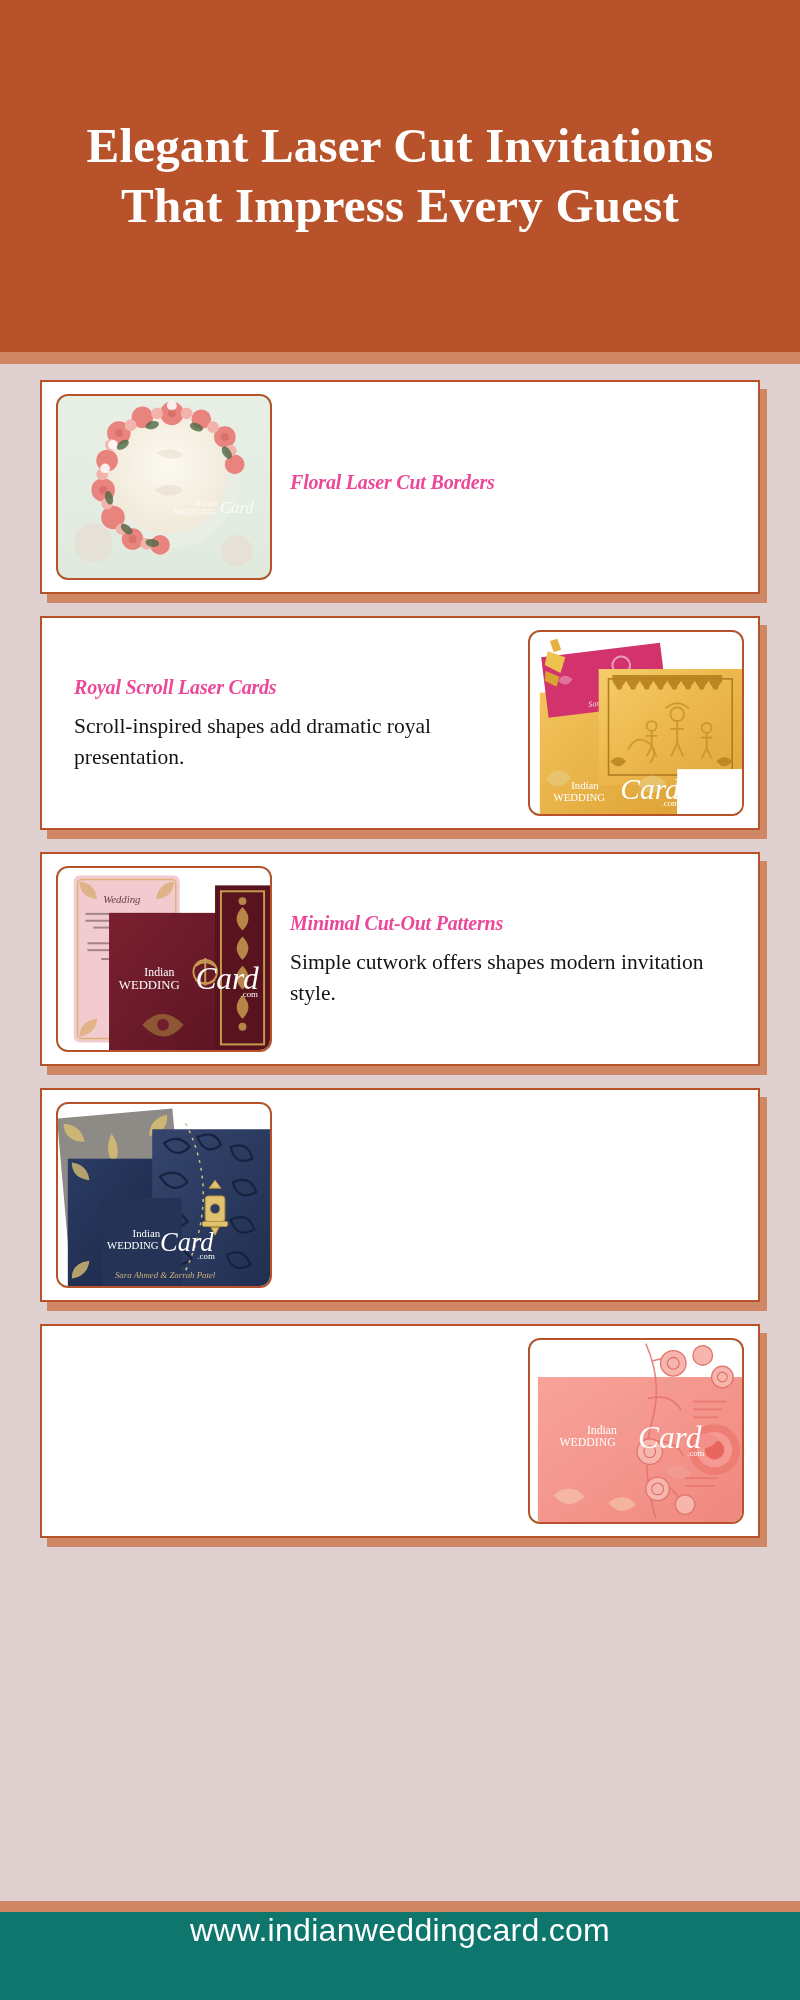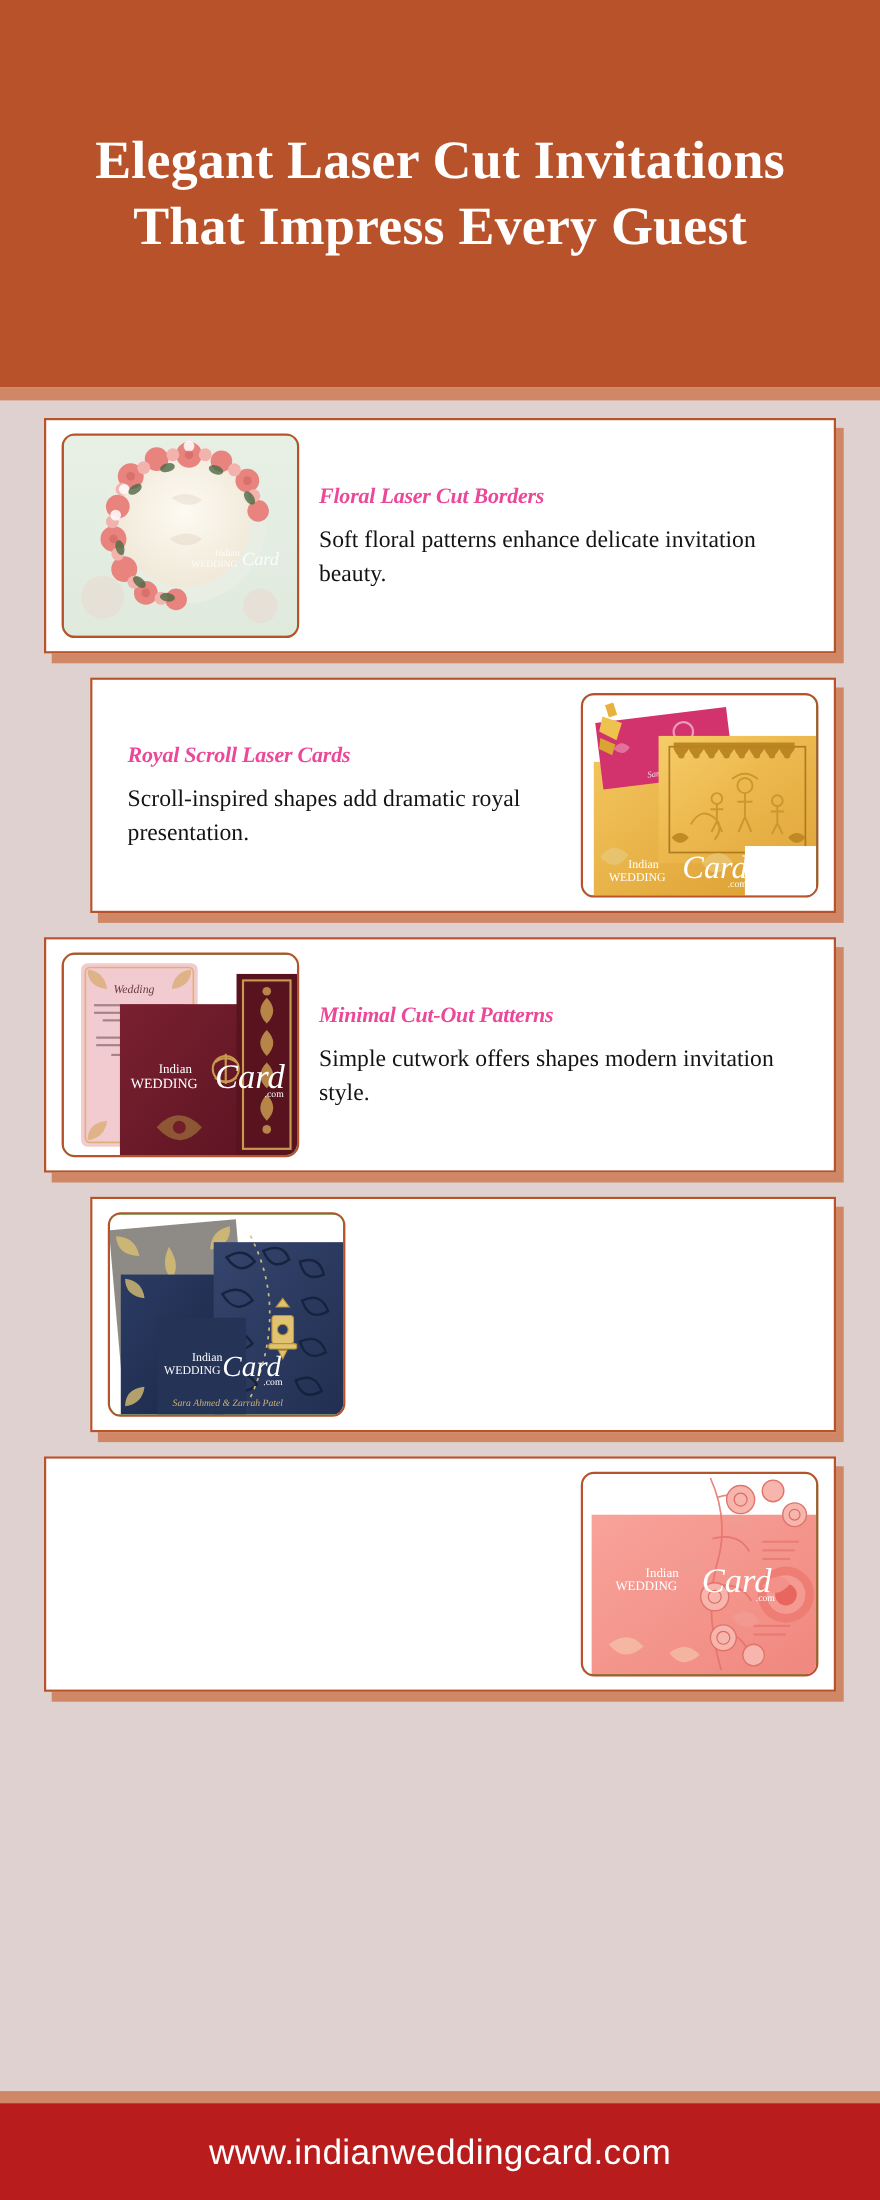--- a/index.html
+++ b/index.html
@@ -42,21 +42,21 @@
   .card {
     position:relative;
     background:#ffffff;
     border:2px solid #b8522a;
     box-shadow:7px 9px 0 0 #d08765;
     display:flex;
     align-items:center;
     padding:12px 14px;
     min-height:196px;
   }
-  .card.left-img { flex-direction:row;margin-left:42px; }
+  .card.left-img { flex-direction:row; }
   .card.right-img { flex-direction:row-reverse; }
 
   .card-text {
     flex:1 1 auto;
     padding:6px 14px 6px 18px;
   }
   .card.left-img .card-text { padding:6px 16px 6px 18px; }
 
   .card-title {
     color:#ec4899;
@@ -85,22 +85,22 @@
   }
   .thumb svg { display:block; width:100%; height:100%; }
 
   
   .footer-strip {
     position:absolute; left:0; bottom:88px; width:800px; height:11px;
     background:#d08765;
   }
   .footer {
     position:absolute; left:0; bottom:0; width:800px; height:88px;
-    background:#b91c1c;
-    display:flex; align-items:center; justify-content:center;
+    background:#0f766e;
+    display:flex; justify-content:center;
   }
   .footer-text {
     color:#ffffff;
     font-family:"Liberation Sans","DejaVu Sans",sans-serif;
     font-size:32px;
     letter-spacing:0.3px;
   }
 </style>
 </head>
 <body>
@@ -111,21 +111,20 @@
     <div class="header-title">Elegant Laser Cut Invitations That Impress Every Guest</div>
   </div>
   <div class="header-strip"></div>
 
   <div class="cards">
 
     <div class="card-wrap">
       <div class="card right-img">
         <div class="card-text">
           <div class="card-title">Floral Laser Cut Borders</div>
-          <div class="card-desc">Soft floral patterns enhance delicate invitation beauty.</div>
         </div>
         <div class="thumb">
           <svg viewBox="0 0 216 186" preserveAspectRatio="xMidYMid slice">
             <defs>
               <radialGradient id="g1c" cx="50%" cy="42%" r="62%">
                 <stop offset="0%" stop-color="#fdfaf2"></stop>
                 <stop offset="100%" stop-color="#efe7d6"></stop>
               </radialGradient>
               <linearGradient id="g1bg" x1="0" y1="0" x2="0" y2="1">
                 <stop offset="0%" stop-color="#e8f0e6"></stop>

